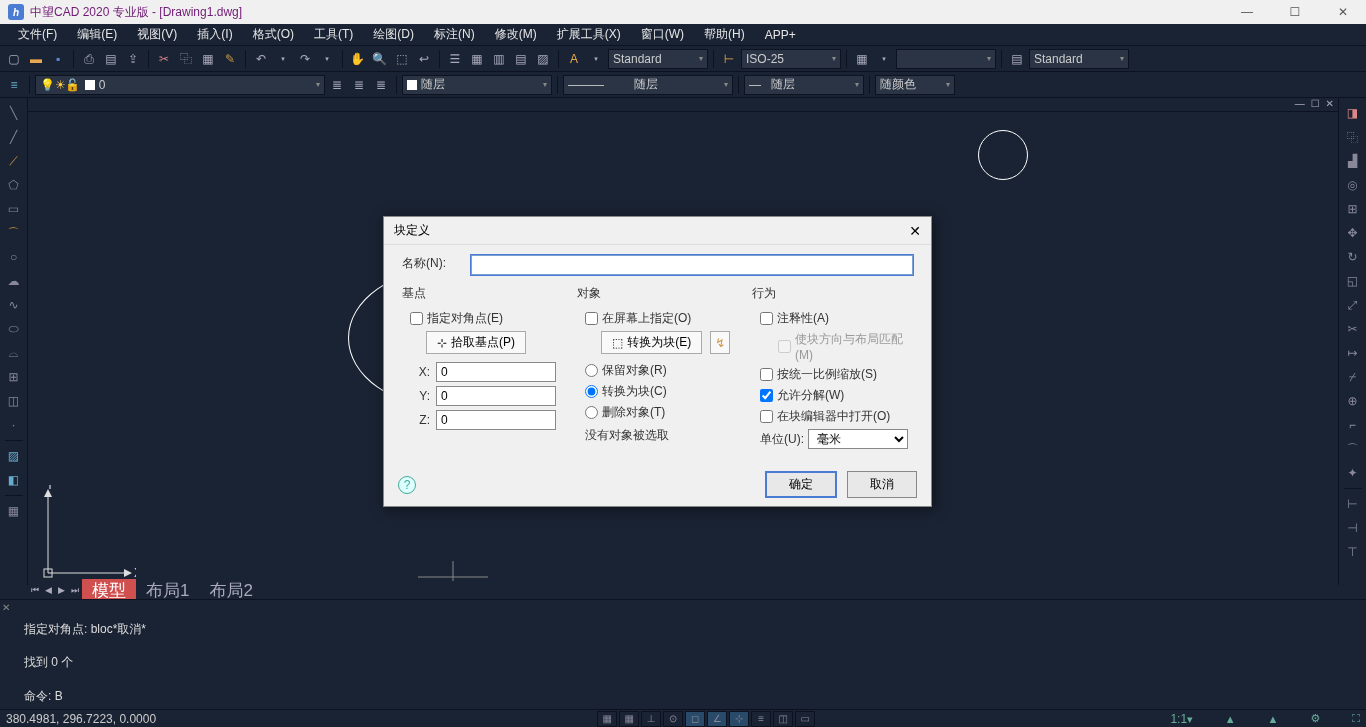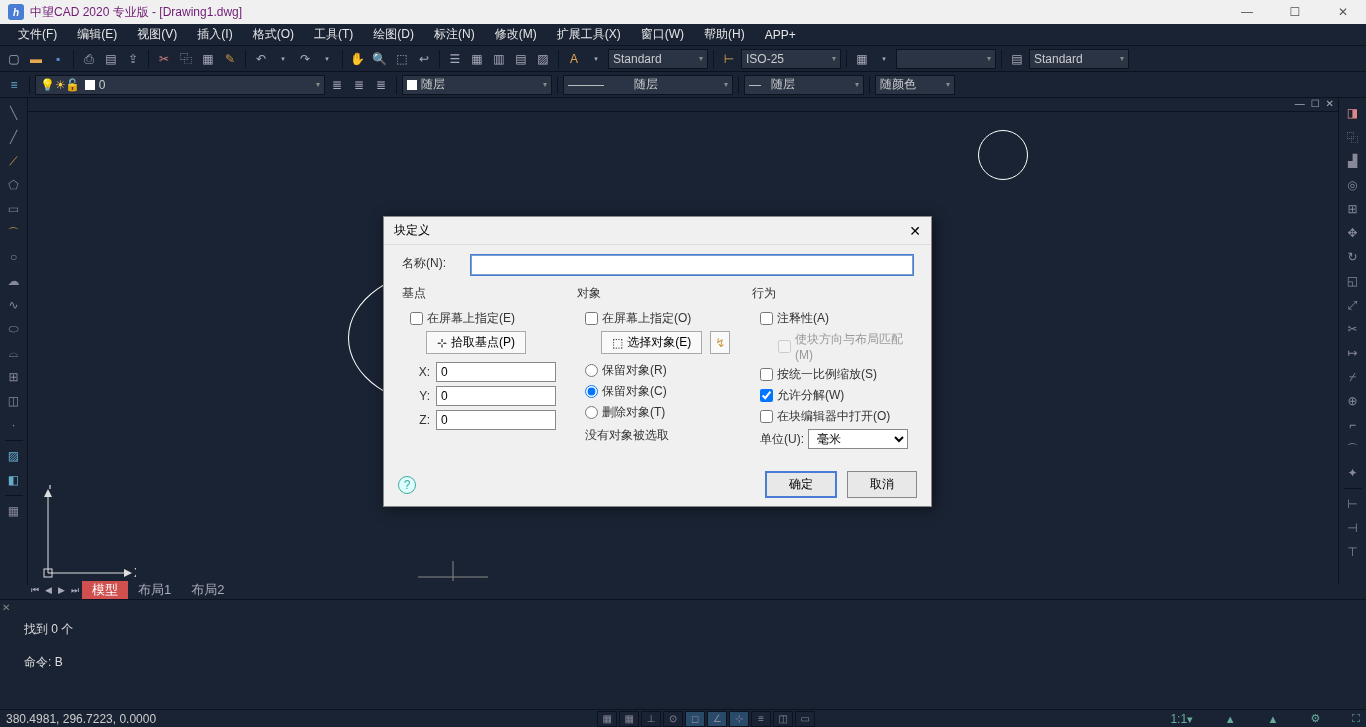--- a/index.html
+++ b/index.html
@@ -62,21 +62,21 @@
 .dlg-btns { display:flex; gap:10px;border-radius:11px; }
 .dlg-btn { padding:3px 22px; border:1px solid #888; background:#e8e8e8; cursor:pointer; }
 .dlg-btn.primary { border:2px solid #4a7cd4; }
 .unit-row { display:flex; align-items:center; gap:4px; margin-top:4px; }
 .unit-label { color:#333; }
 .unit-select { border:1px solid #888; background:#fff; height:20px; padding:0 4px; width:100px; }
 
 
 .tabs { position:absolute; bottom:128px; left:28px; height:18px; display:flex; align-items:center; background:#1a2333; }
 .tab-nav { color:#aab; padding:0 3px; cursor:pointer; font-size:9px; }
-.tab { padding:0 10px; color:#aab; cursor:pointer; font-size:13px; }
+.tab { padding:0 10px; color:#aab; cursor:pointer; font-size:17px; }
 .tab.active { background:#d05050; color:#fff; }
 
 
 .cmd-area { position:absolute; bottom:18px; left:0; right:0; height:110px; background:#1a2333; border-top:1px solid #0d1220; color:#ddd; font-family:"SimSun",monospace; padding:4px 8px; display:flex; flex-direction:column; }
 .cmd-close { position:absolute; left:2px; top:2px; color:#888; cursor:pointer; font-size:10px; }
 .cmd-history { flex:1; white-space:pre-line; padding-left:16px; line-height:1.4; }
 
 
 .status-bar { position:absolute; bottom:0; left:0; right:0; height:18px; background:#1a2333; border-top:1px solid #0d1220; display:flex; align-items:center; color:#ccc; padding:0 6px; }
 .status-coords { flex:0 0 260px; }
@@ -277,21 +277,21 @@
       <span class="dlg-label">名称(N):</span>
       <input class="dlg-input focused" value="" style="">
     </div>
     <div class="dlg-groups">
 
       <div class="dlg-group">
         <div class="grp-title">基点</div>
         <div class="grp-box">
           <label class="chk-row">
               <input type="checkbox" style="">
-              <span>在屏幕上指定(E)</span>
+              <span>指定对角点(E)</span>
             </label>
           <div style="margin:4px 0 8px 16px"><button class="btn-small">
                 <span>⊹</span>
                 <span>拾取基点(P)</span>
               </button></div>
           <div class="coord-row">
               <span class="coord-label">X:</span>
               <input class="coord-input" value="0" style="">
             </div>
           <div class="coord-row">
@@ -308,33 +308,33 @@
       <div class="dlg-group">
         <div class="grp-title">对象</div>
         <div class="grp-box">
           <label class="chk-row">
               <input type="checkbox" style="">
               <span>在屏幕上指定(O)</span>
             </label>
           <div style="margin:4px 0 8px 16px;display:flex;gap:8px">
             <button class="btn-small">
                 <span>⬚</span>
-                <span>选择对象(E)</span>
+                <span>转换为块(E)</span>
               </button>
             <button class="btn-small" style="padding:2px 4px">
                 <span style="color:#c94">↯</span>
               </button>
           </div>
           <label class="chk-row">
               <input type="radio" name="objmode" style="">
               <span>保留对象(R)</span>
             </label>
           <label class="chk-row">
               <input type="radio" name="objmode" checked="" style="">
-              <span>保留对象(C)</span>
+              <span>转换为块(C)</span>
             </label>
           <label class="chk-row">
               <input type="radio" name="objmode" style="">
               <span>删除对象(T)</span>
             </label>
           <div style="margin-top:6px;color:#333">没有对象被选取</div>
         </div>
       </div>
 
       <div class="dlg-group">
@@ -383,20 +383,21 @@
   <span class="tab-nav">▶</span>
   <span class="tab-nav">⏭</span>
   <div class="tab active">模型</div>
   <div class="tab">布局1</div>
   <div class="tab">布局2</div>
 </div>
 
 <div class="cmd-area">
   <span class="cmd-close">✕</span>
   <div class="cmd-history">
+    <div>指定对角点:  bloc*取消*</div>
     <div>找到 0 个</div>
     <div>命令: B</div>
   </div>
 
 </div>
 
 <div class="status-bar">
   <div class="status-coords">380.4981, 296.7223, 0.0000</div>
   <div class="status-btns">
     <div class="sb-btn">▦</div>

